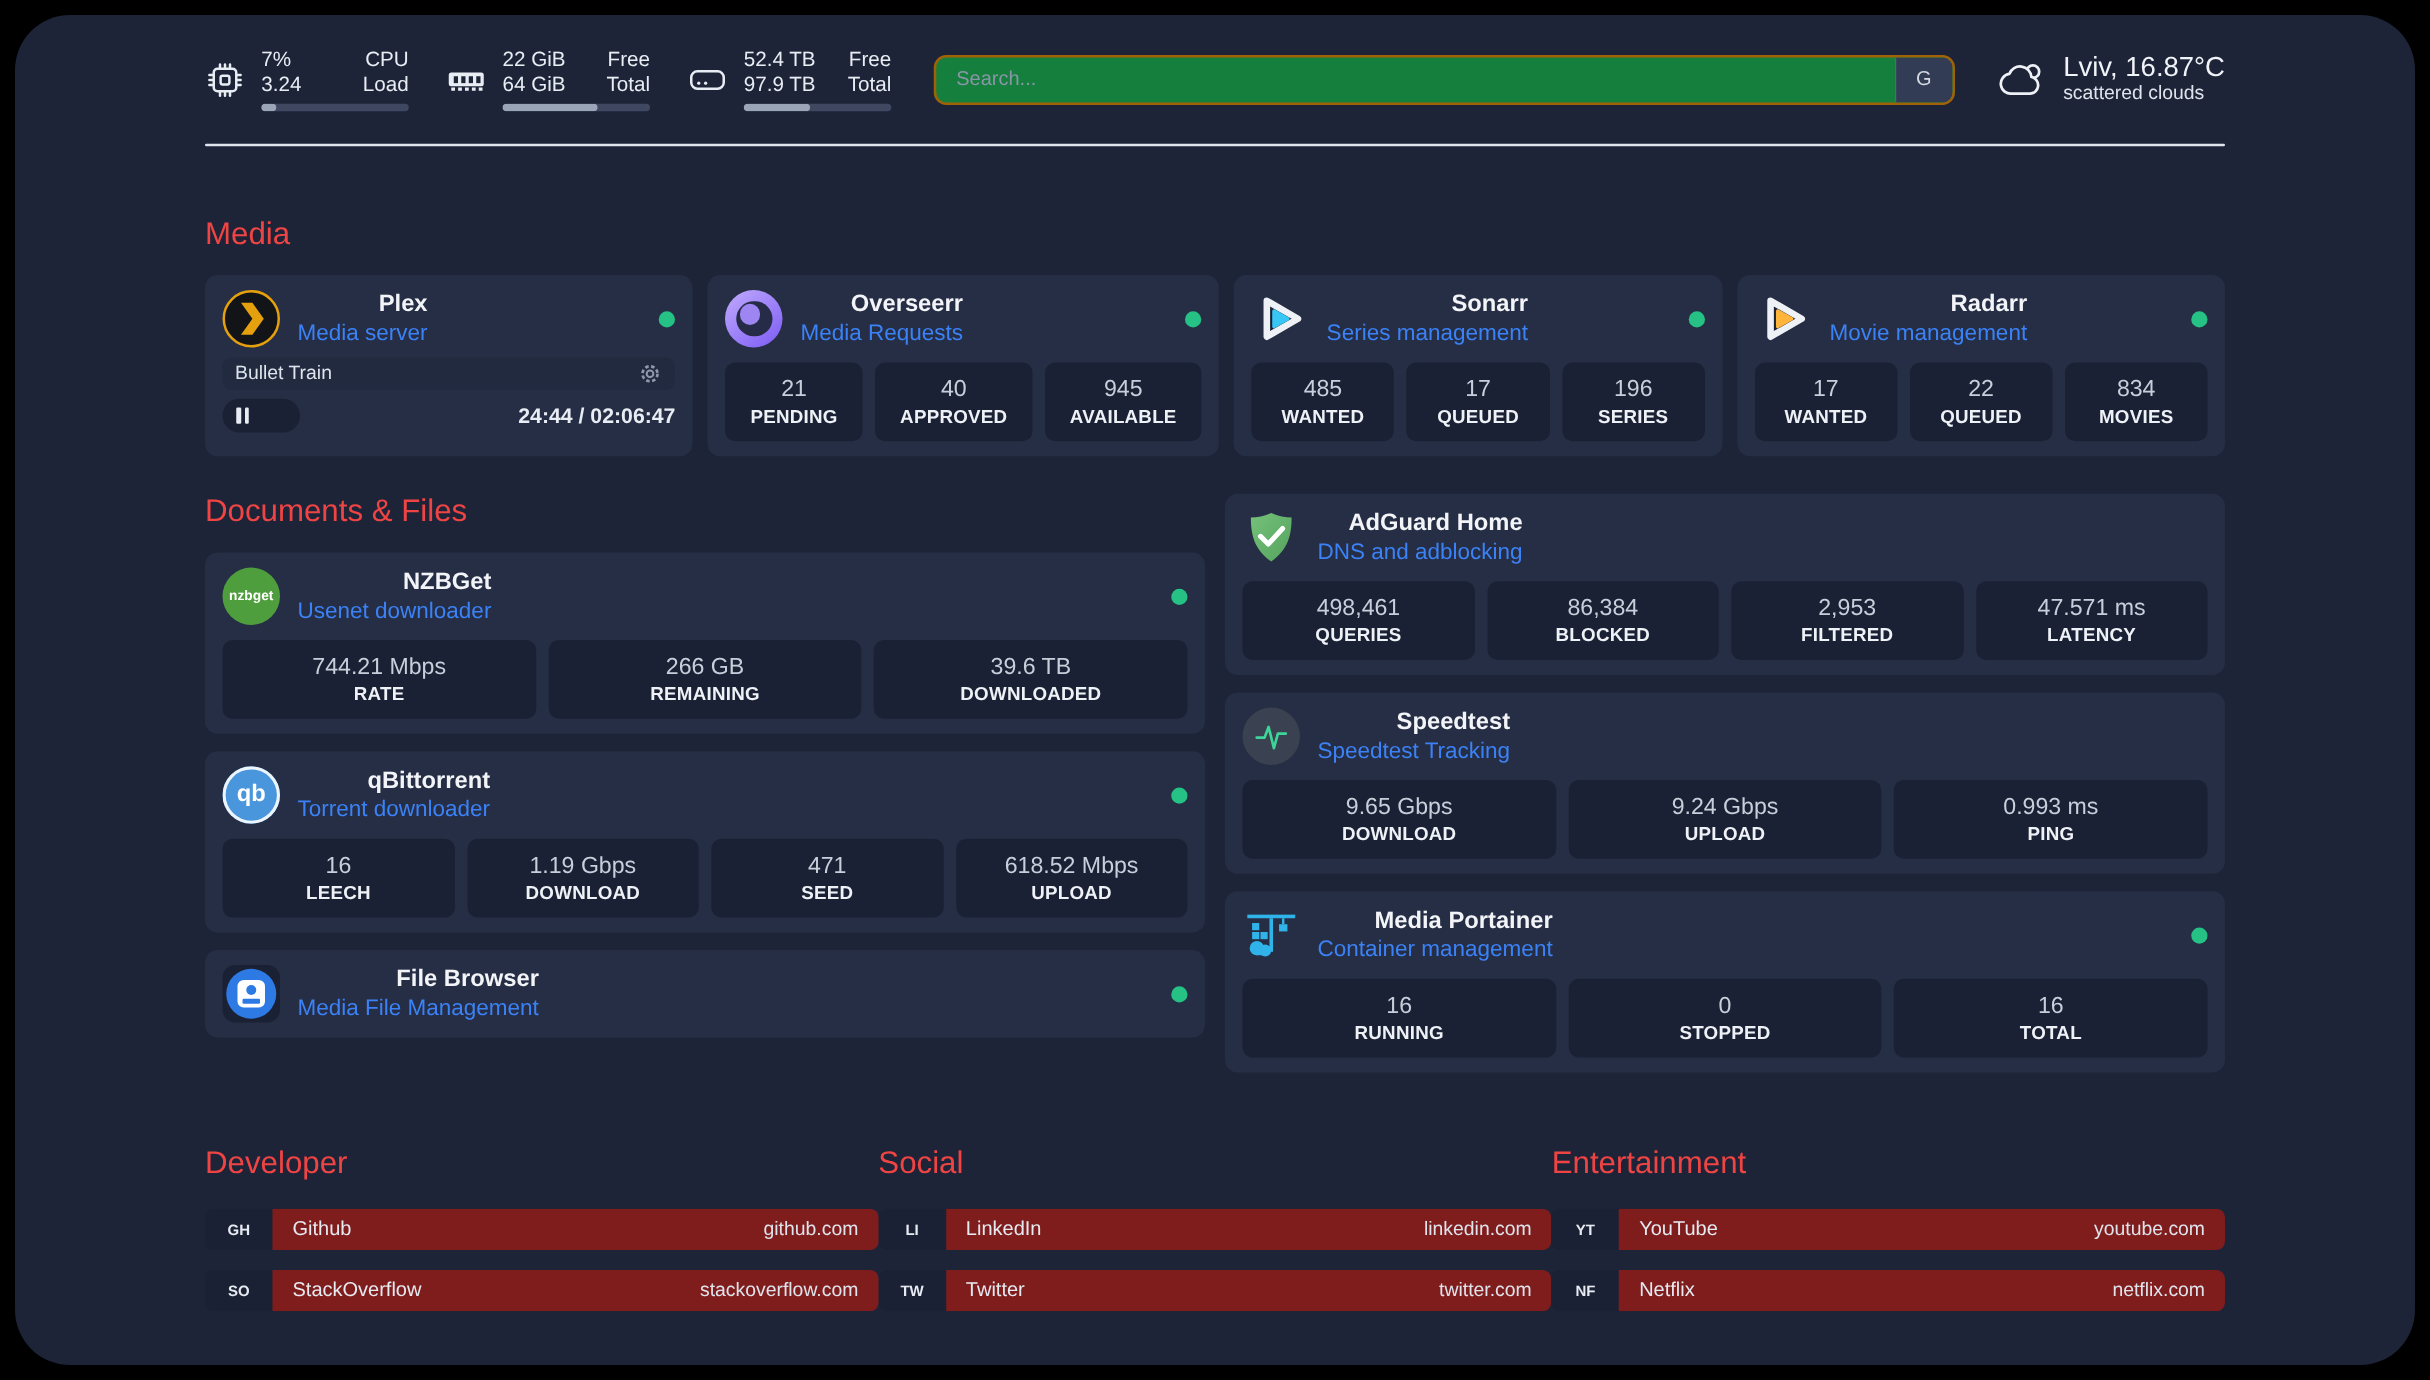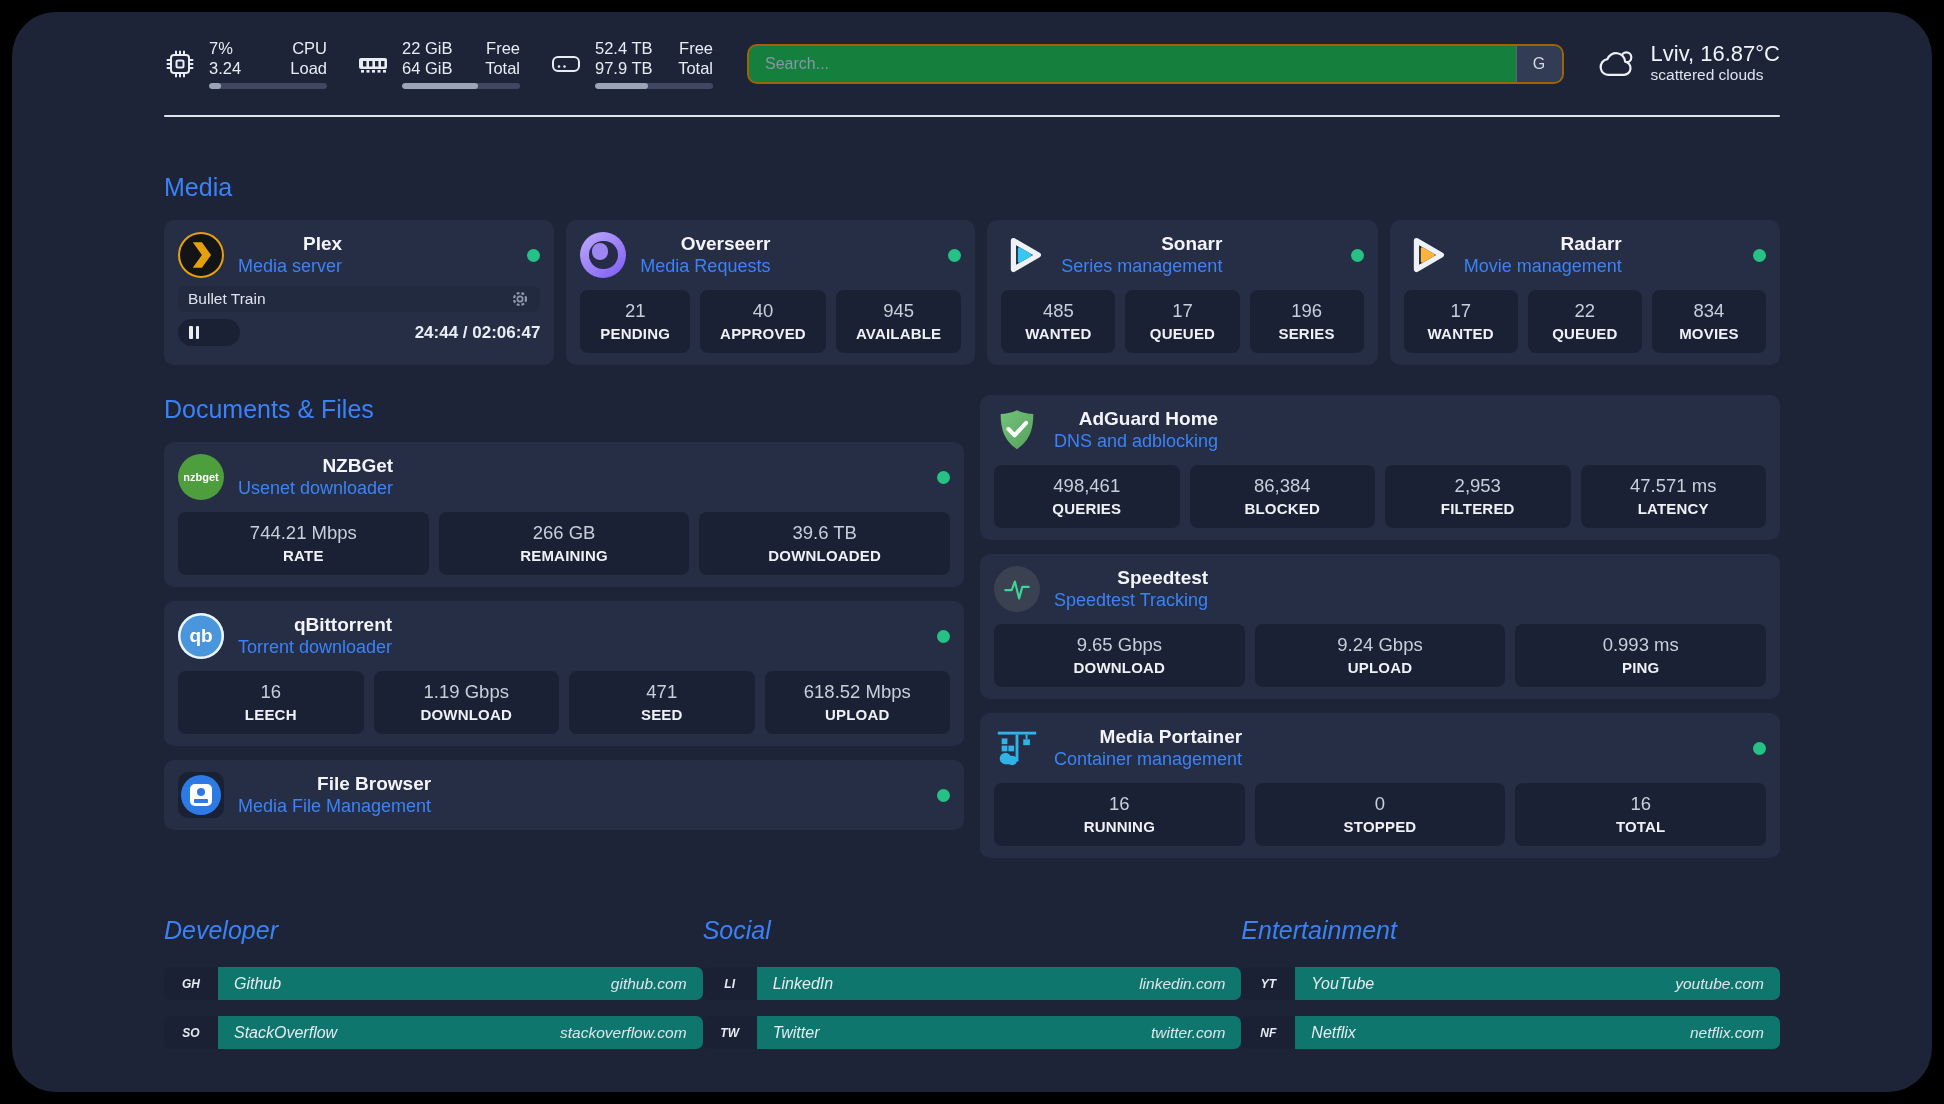--- a/index.html
+++ b/index.html
@@ -30,21 +30,21 @@
 
   .weather { display:flex; align-items:center; gap:13px; }
   .weather-icon { width:40px; height:40px; color:#eef1f6; }
   .weather-text { display:flex; flex-direction:column; line-height:21px; }
   .weather-loc { font-size:22px; color:#f0f3f8; }
   .weather-cond { font-size:15.5px; color:#dfe4ec; }
 
   .divider { margin-top:26px; height:2px; background:#dfe3ea; border-radius:1px; }
 
   
-  .section-title { font-size:25px; font-weight:500; color:#3b82f6; }
+  .section-title { font-size:25px; font-weight:500; color:#ef4444; }
   .media-title { margin-top:56px; margin-bottom:18px; }
   .media-grid { display:grid; grid-template-columns:repeat(4,1fr); gap:12px; }
 
   .card { background:#262e45; border-radius:10px; padding:12px 14px; }
   .card-header { display:flex; align-items:center; gap:14px;text-align:right; }
   .app-icon { width:46px; height:46px; flex:none; display:flex; align-items:center; justify-content:center; }
   .app-meta { display:flex; flex-direction:column; line-height:22px; }
   .app-name { font-size:19px; font-weight:600; color:#f2f4f8; }
   .app-desc { font-size:18px; color:#3b82f6; }
   .status-dot { width:13px; height:13px; border-radius:50%; background:#26c185; margin-left:auto; flex:none; }
@@ -65,27 +65,27 @@
     padding-left:11px; gap:3px; }
   .pause-bar { width:3.5px; height:13px; background:#e8ecf3; border-radius:1px; }
   .player-time { margin-left:auto; font-size:17px; font-weight:600; color:#e8ecf3; }
 
   
   .two-col { display:grid; grid-template-columns:1fr 1fr; gap:16px; margin-top:30px; }
   .col-title { margin-bottom:18px; }
   .col-stack { display:flex; flex-direction:column; gap:14px; }
 
   
-  .bookmarks { display:grid; grid-template-columns:repeat(3,1fr); margin-top:58px;font-style:italic; }
+  .bookmarks { display:grid; grid-template-columns:repeat(3,1fr); margin-top:58px; }
   .bm-title { margin-bottom:22px; }
   .bm-rows { display:flex; flex-direction:column; gap:16px; }
   .bm-row { display:flex; height:33px; border-radius:7px; overflow:hidden; cursor:pointer; }
   .bm-tag { width:54px; flex:none; background:#1b2134; display:flex; align-items:center;
     justify-content:center; font-size:12px; font-weight:600; color:#e6eaf1; }
-  .bm-bar { flex:1; background:#0f766e; display:flex; align-items:center; padding:0 16px; }
+  .bm-bar { flex:1; background:#7f1d1d; display:flex; align-items:center; padding:0 16px; }
   .bm-name { font-size:16px; color:#e6eaf1; }
   .bm-url { margin-left:auto; font-size:15.5px; color:#dfe4ec; }
 
   
   .circle { border-radius:50%; display:flex; align-items:center; justify-content:center; }
   .plex-circle { width:46px; height:46px; background:#131417; border:2px solid #e5a00d; }
   .ovs-circle { width:46px; height:46px; background:linear-gradient(140deg,#c0abfc,#7c5bf5); }
   .ovs-eye { width:62%; height:62%; border-radius:50%; background:#262b47; position:relative; overflow:hidden; }
   .ovs-iris { position:absolute; left:10%; top:8%; width:58%; height:58%; border-radius:50%; background:#9d85f2; }
   .nzb-circle { width:46px; height:46px; background:#4f9e3d; }

